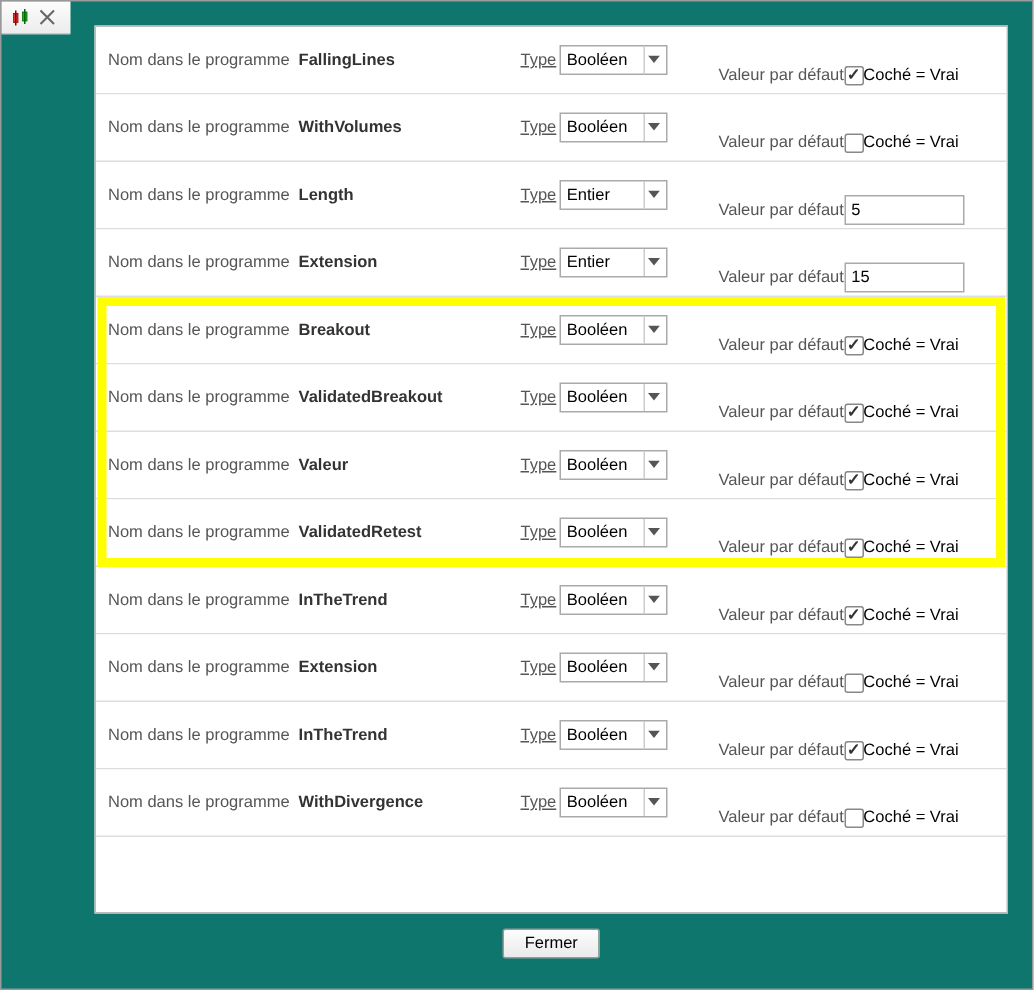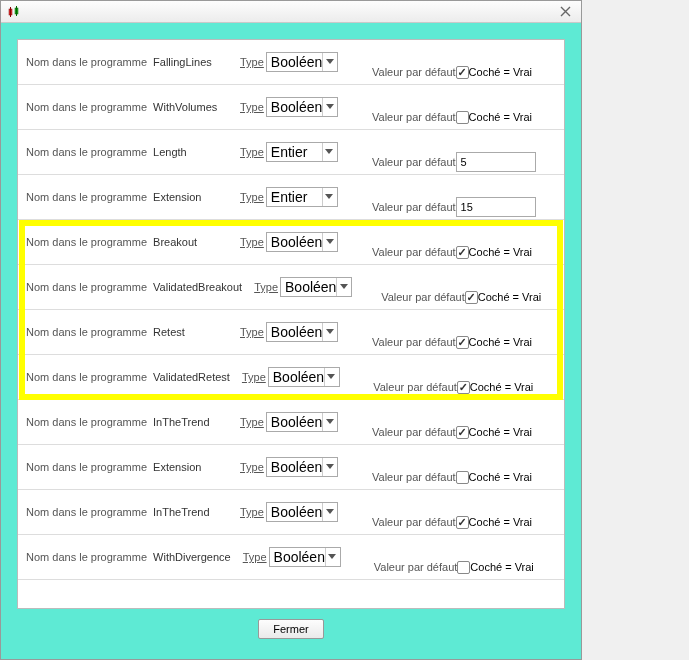--- a/index.html
+++ b/index.html
@@ -7,26 +7,26 @@
     margin: 0;
     padding: 0;
     font-family: Arial, sans-serif;
     font-size: 11px;
     background: #f0f0f0;
     width: 689px;
     height: 660px;
     overflow: hidden;
   }
   .window {
-    width: 582px;
+    width: 689px;
     height: 660px;
-    background: #5eead4;
+    background: #0f766e;
     border: 1px solid #999;
     display: flex;
-    flex-direction: column;
+    flex-direction: row;
   }
   .titlebar {
     height: 22px;
     background: linear-gradient(#fdfdfd, #ececec);
     border-bottom: 1px solid #c9c9c9;
     display: flex;
     align-items: center;
     padding: 0 6px;
     justify-content: space-between;
   }
@@ -83,39 +83,39 @@
     right: 1px;
     border: 6px solid yellow;
     pointer-events: none;
     z-index: 5;
   }
   .lbl-name {
     color: #555;
     white-space: nowrap;
   }
   .val-name {
-    font-weight: normal;
+    font-weight: bold;
     color: #333;
     white-space: nowrap;
   }
   .spacer { flex: 1; }
   .lbl-type {
     color: #555;
     margin-right: 2px;
     text-decoration: underline;
   }
   .type-select {
     width: 72px;
     height: 20px;
     border: 1px solid #aaa;
     background: #fff;
     display: flex;
     align-items: center;
     padding: 0 4px;
-    font-size: 14px;
+    font-size: 11px;
     justify-content: space-between;
   }
   .type-select .chev {
     width: 14px;
     height: 18px;
     border-left: 1px solid #ccc;
     display: flex;
     align-items: center;
     justify-content: center;
     margin-right: -3px;
@@ -332,21 +332,21 @@
     <span class="def-col">
       <span class="lbl-def">Valeur par défaut</span>
       <span class="def-box">
       <span class="chk checked"></span>
       <span>Coché = Vrai</span>
             </span>
     </span>
         </div>
         <div class="row">
     <span class="lbl-name">Nom dans le programme</span>
-    <span class="val-name">Retest</span>
+    <span class="val-name">Valeur</span>
     <span class="spacer"></span>
     <span class="type-col">
       <span class="lbl-type">Type</span>
       <span class="type-select">
         <span>Booléen</span>
         <span class="chev">
                 <svg width="8" height="6" viewBox="0 0 8 6">
                   <path d="M0 0 L4 5 L8 0 Z" fill="#555"></path>
                 </svg>
               </span>

